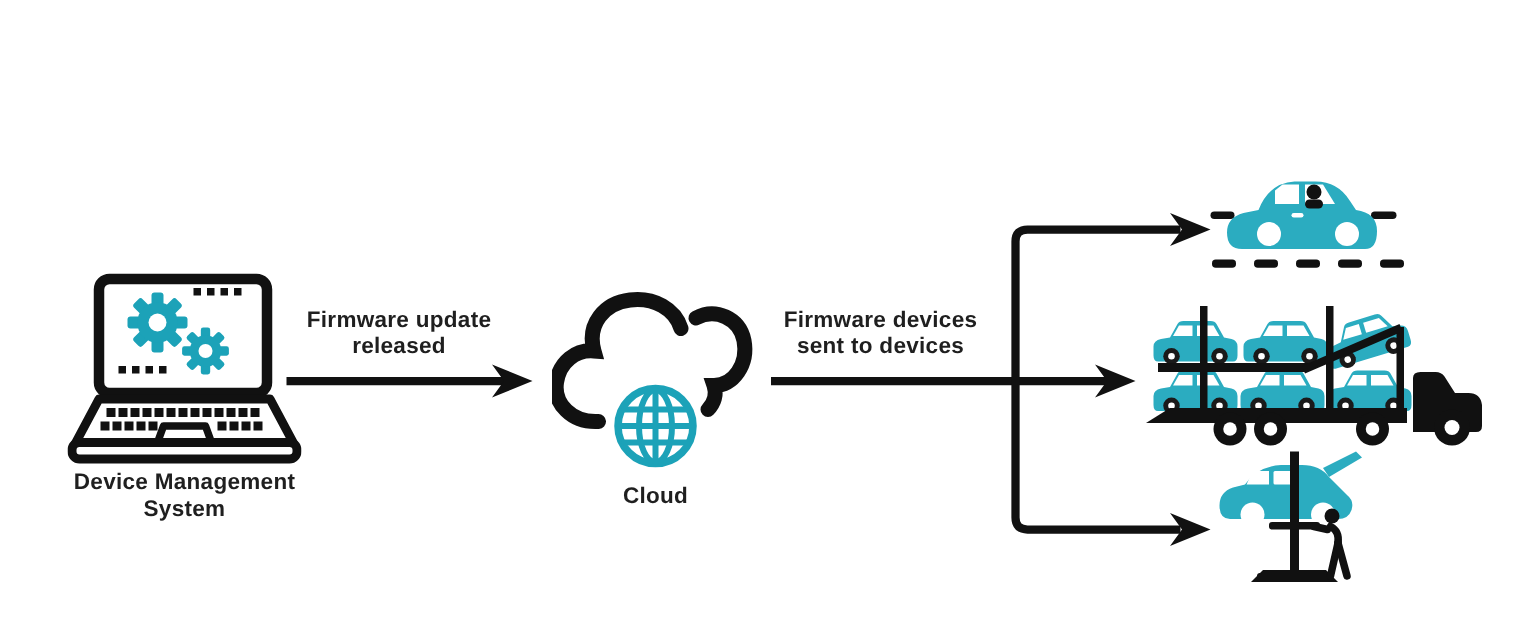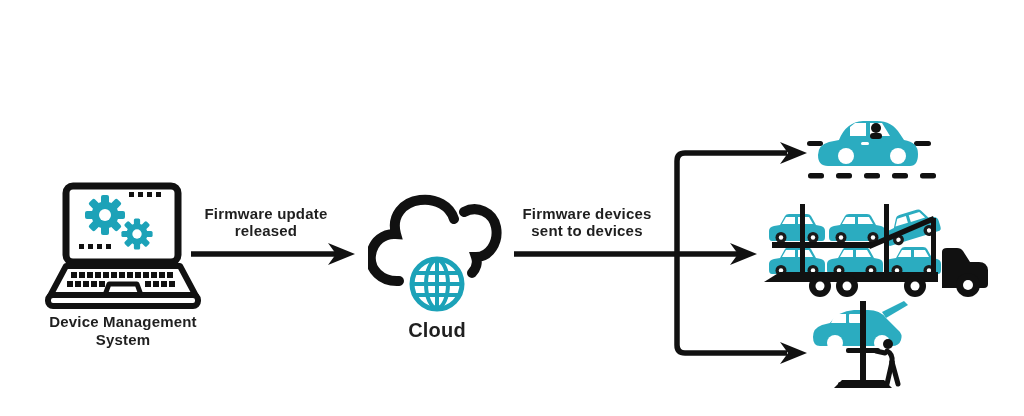--- a/index.html
+++ b/index.html
@@ -20,21 +20,21 @@
     position:absolute;
     font-family:"Liberation Sans",sans-serif;
     font-weight:700;
     font-size:15px;
     line-height:17px;
     color:var(--text);
     text-align:center;
     letter-spacing:.2px;
   }
   .node-label{font-size:15px;line-height:18px;}
-  .cloud-label{font-size:20px;}
+  .cloud-label{font-size:15px;}
   svg{display:block;}
 </style>
 </head>
 <body>
 
 <div class="canvas">
 
   <svg class="abs" style="left:0;top:0" width="1024" height="416" viewBox="0 0 1024 416">
     <g stroke="var(--line)" stroke-width="5.5" fill="none">
       <path d="M191 254 H337"></path>

